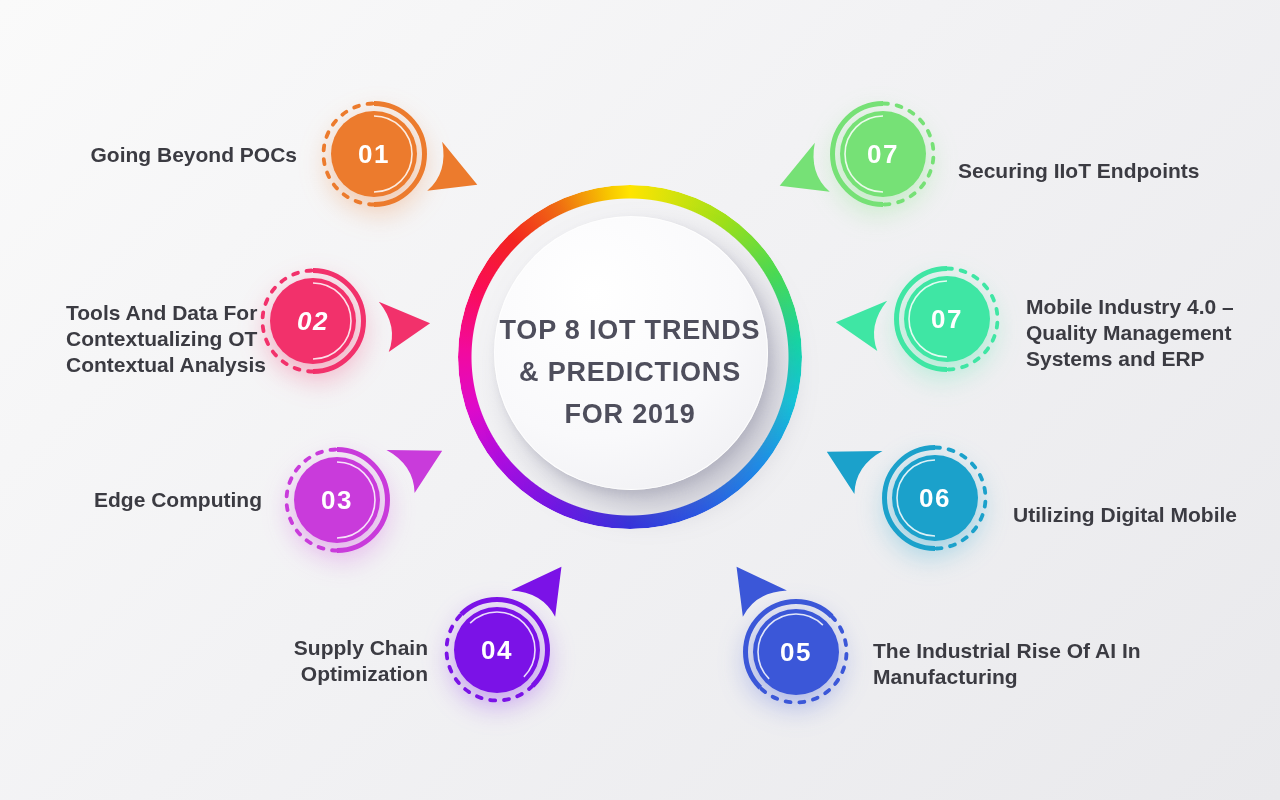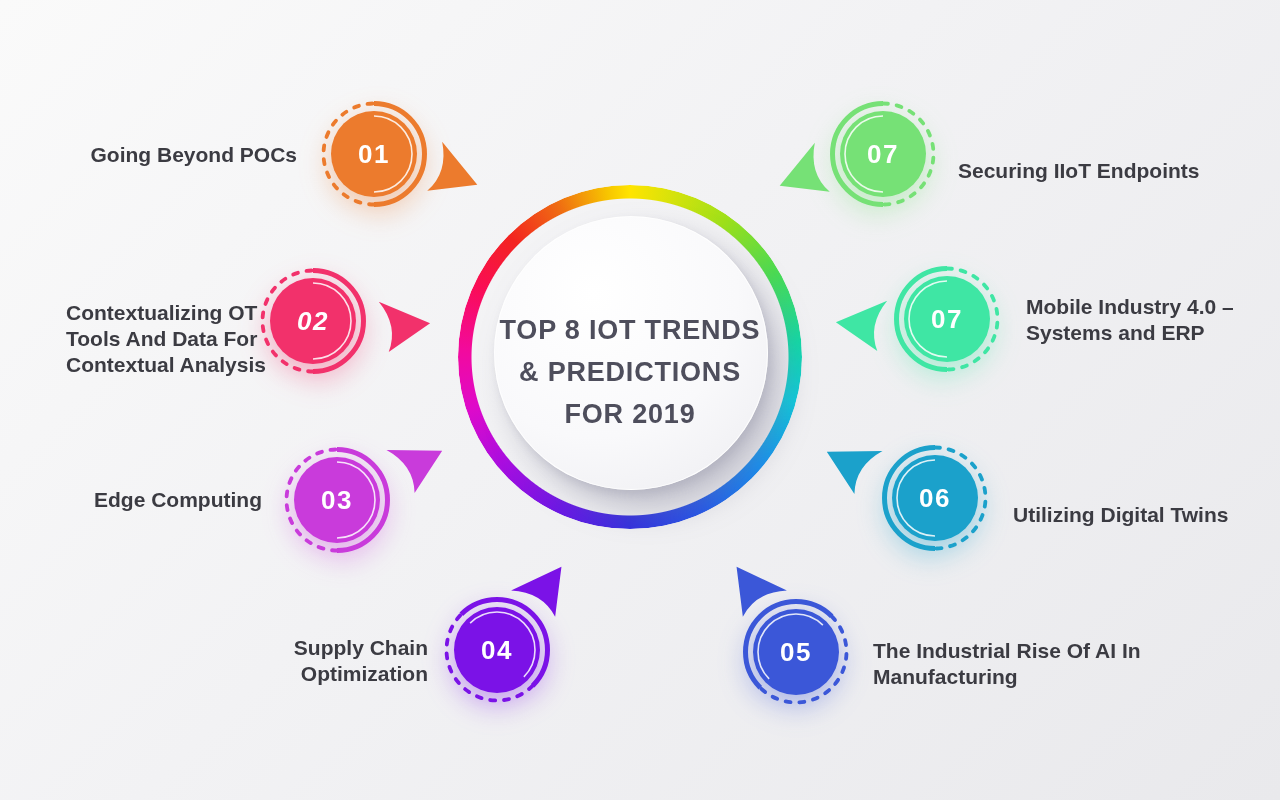--- a/index.html
+++ b/index.html
@@ -104,22 +104,22 @@
         </g>
       </svg>
       <div class="num">02</div>
     </div>
     <div class="arrow a2">
       <svg width="54" height="54" viewBox="0 0 60 60">
           <path d="M2 3 L59 27 L13 59 Q24 30 2 3 Z"></path>
         </svg>
     </div>
     <div class="label l2 ta-l">
+      <div>Tools And Data For</div>
       <div>Contextualizing OT</div>
-      <div>Tools And Data For</div>
       <div>Contextual Analysis</div>
     </div>
   </div>
 
   <div class="item" style="--c: #C93BDB;">
     <div class="badge b3">
       <svg width="112" height="112" viewBox="0 0 112 112">
         <g transform="rotate(0 56 56)">
           <path class="solid" d="M56 5.5 A50.5 50.5 0 0 1 56 106.5"></path>
           <path class="dash" d="M56 106.5 A50.5 50.5 0 0 1 56 5.5"></path>
@@ -195,21 +195,21 @@
         </g>
       </svg>
       <div class="num">06</div>
     </div>
     <div class="arrow a6">
       <svg width="54" height="54" viewBox="0 0 60 60">
           <path d="M2 3 L59 27 L13 59 Q24 30 2 3 Z"></path>
         </svg>
     </div>
     <div class="label l6 ta-l">
-      <div>Utilizing Digital Twins</div>
+      <div>Utilizing Digital Mobile</div>
     </div>
   </div>
 
   <div class="item" style="--c: #3FE6A4;">
     <div class="badge b7">
       <svg width="112" height="112" viewBox="0 0 112 112">
         <g transform="rotate(180 56 56)">
           <path class="solid" d="M56 5.5 A50.5 50.5 0 0 1 56 106.5"></path>
           <path class="dash" d="M56 106.5 A50.5 50.5 0 0 1 56 5.5"></path>
           <circle class="fillc" cx="56" cy="56" r="43"></circle>
@@ -218,20 +218,21 @@
       </svg>
       <div class="num">07</div>
     </div>
     <div class="arrow a7">
       <svg width="54" height="54" viewBox="0 0 60 60">
           <path d="M2 3 L59 27 L13 59 Q24 30 2 3 Z"></path>
         </svg>
     </div>
     <div class="label l7 ta-l">
       <div>Mobile Industry 4.0 –</div>
+      <div>Quality Management</div>
       <div>Systems and ERP</div>
     </div>
   </div>
 
   <div class="item" style="--c: #76E176;">
     <div class="badge b8">
       <svg width="112" height="112" viewBox="0 0 112 112">
         <g transform="rotate(180 56 56)">
           <path class="solid" d="M56 5.5 A50.5 50.5 0 0 1 56 106.5"></path>
           <path class="dash" d="M56 106.5 A50.5 50.5 0 0 1 56 5.5"></path>

